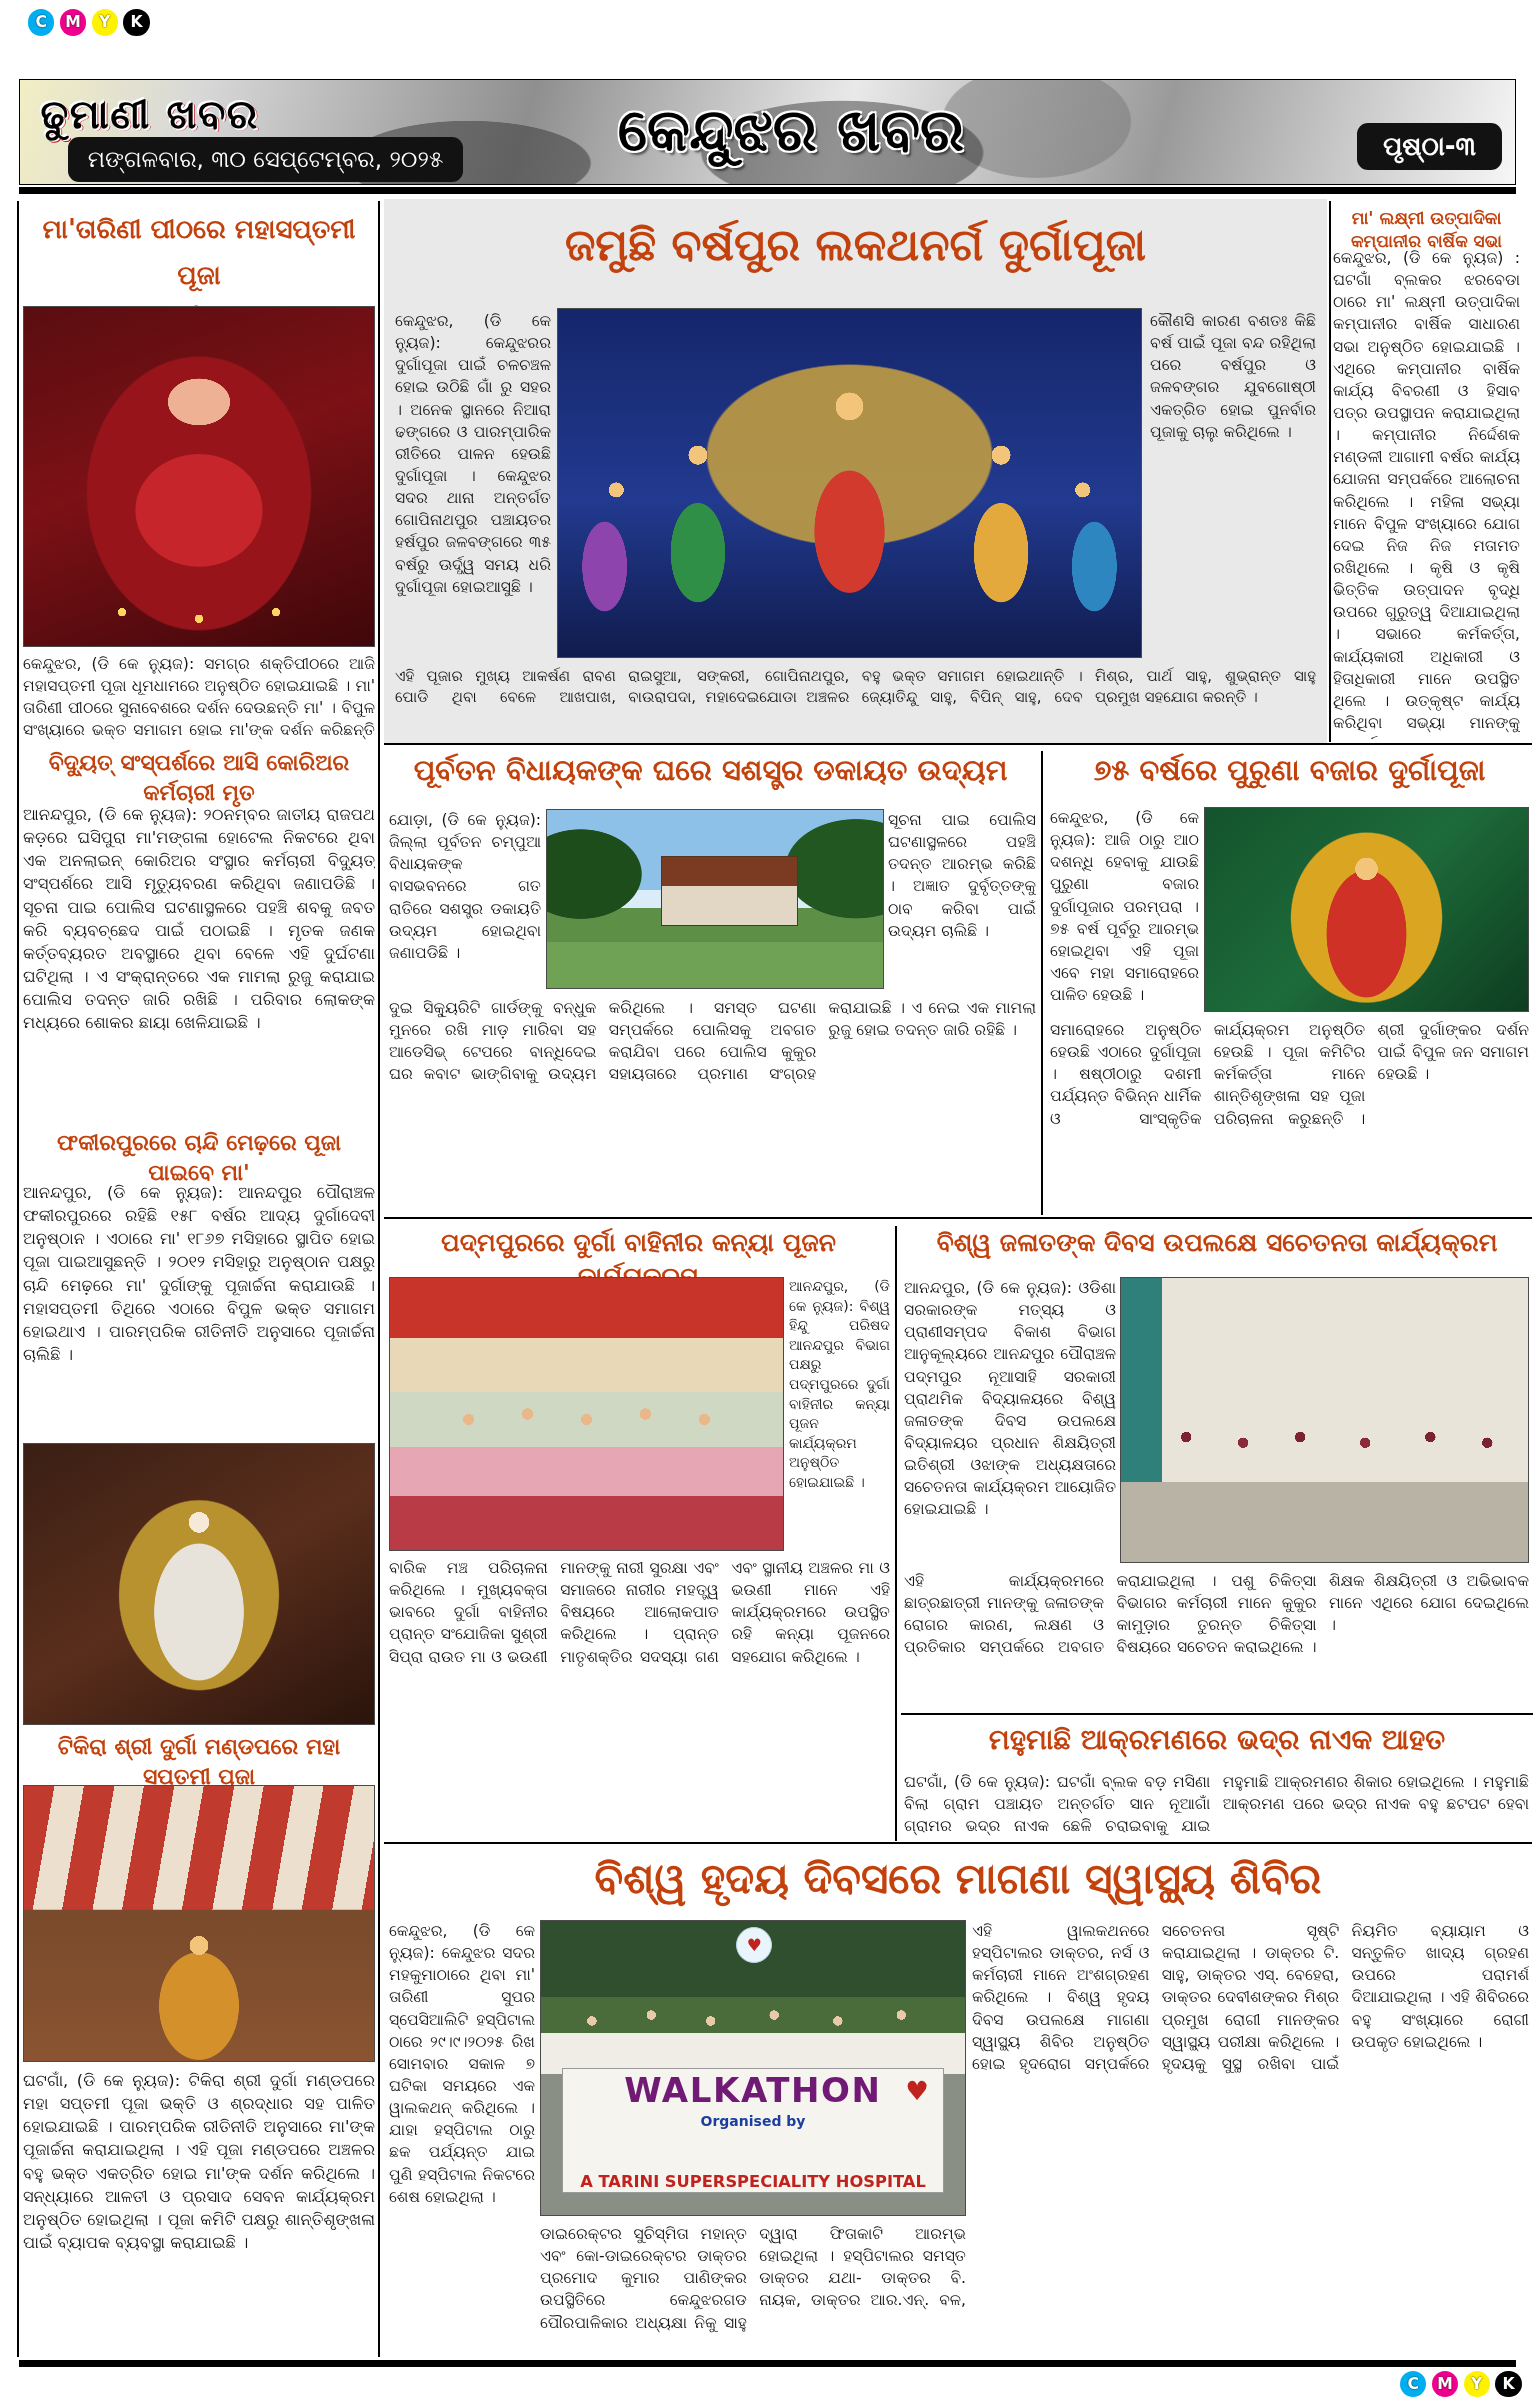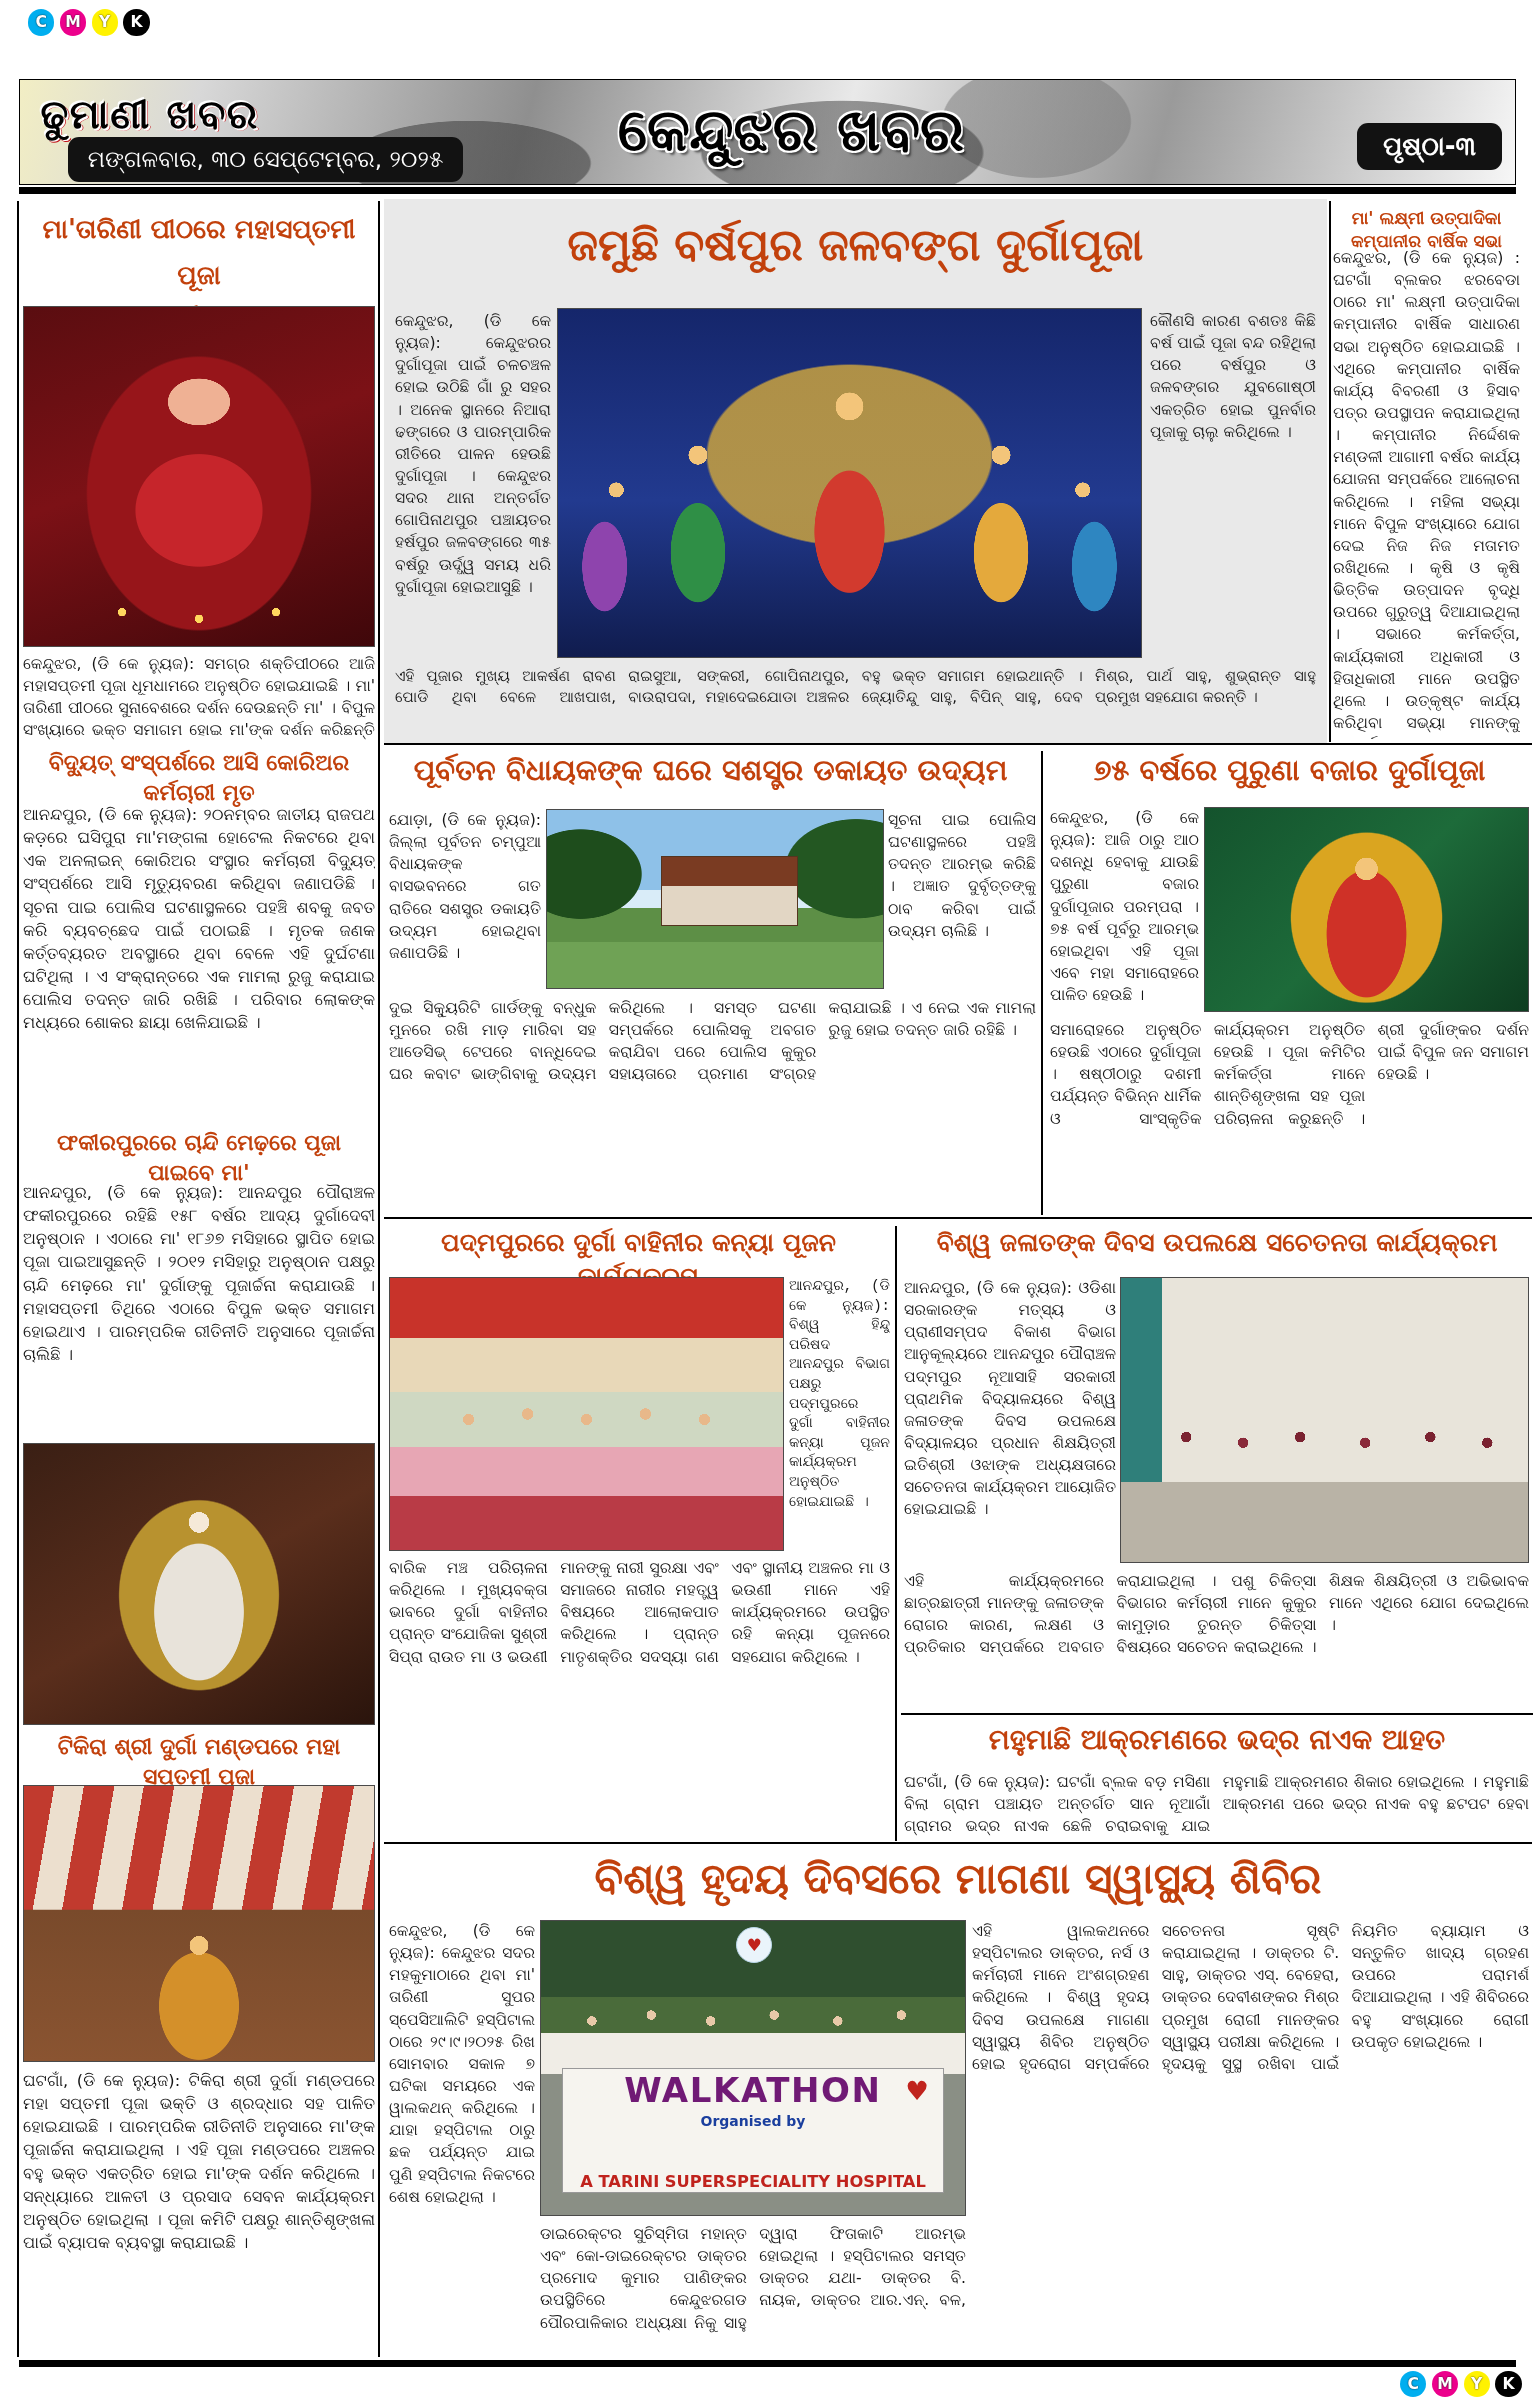--- a/index.html
+++ b/index.html
@@ -152,21 +152,21 @@
 
   <div class="hl" style="left:23px;top:1128px;width:352px;font-size:22px;">ଫକୀରପୁରରେ ଚାନ୍ଦି ମେଢ଼ରେ ପୂଜା ପାଇବେ ମା'</div>
   <div class="bt" style="left:23px;top:1181px;width:352px;height:257px;font-size:16.3px;">ଆନନ୍ଦପୁର, (ଡି କେ ନ୍ୟୁଜ): ଆନନ୍ଦପୁର ପୌରାଞ୍ଚଳ ଫକୀରପୁରରେ ରହିଛି ୧୫୮ ବର୍ଷର ଆଦ୍ୟ ଦୁର୍ଗାଦେବୀ ଅନୁଷ୍ଠାନ । ଏଠାରେ ମା' ୧୮୬୭ ମସିହାରେ ସ୍ଥାପିତ ହୋଇ ପୂଜା ପାଇଆସୁଛନ୍ତି । ୨୦୧୨ ମସିହାରୁ ଅନୁଷ୍ଠାନ ପକ୍ଷରୁ ଚାନ୍ଦି ମେଢ଼ରେ ମା' ଦୁର୍ଗାଙ୍କୁ ପୂଜାର୍ଚ୍ଚନା କରାଯାଉଛି । ମହାସପ୍ତମୀ ତିଥିରେ ଏଠାରେ ବିପୁଳ ଭକ୍ତ ସମାଗମ ହୋଇଥାଏ । ପାରମ୍ପରିକ ରୀତିନୀତି ଅନୁସାରେ ପୂଜାର୍ଚ୍ଚନା ଚାଲିଛି ।</div>
   <div class="ph" id="ph-fakirpur" style="left:23px;top:1443px;width:352px;height:282px;"></div>
 
   <div class="hl" style="left:23px;top:1732px;width:352px;font-size:22px;">ଟିକିରା ଶ୍ରୀ ଦୁର୍ଗା ମଣ୍ଡପରେ ମହା ସପ୍ତମୀ ପୂଜା</div>
   <div class="ph" id="ph-tikira" style="left:23px;top:1785px;width:352px;height:277px;"></div>
   <div class="bt" style="left:23px;top:2069px;width:352px;height:288px;font-size:16.3px;">ଘଟଗାଁ, (ଡି କେ ନ୍ୟୁଜ): ଟିକିରା ଶ୍ରୀ ଦୁର୍ଗା ମଣ୍ଡପରେ ମହା ସପ୍ତମୀ ପୂଜା ଭକ୍ତି ଓ ଶ୍ରଦ୍ଧାର ସହ ପାଳିତ ହୋଇଯାଇଛି । ପାରମ୍ପରିକ ରୀତିନୀତି ଅନୁସାରେ ମା'ଙ୍କ ପୂଜାର୍ଚ୍ଚନା କରାଯାଇଥିଲା । ଏହି ପୂଜା ମଣ୍ଡପରେ ଅଞ୍ଚଳର ବହୁ ଭକ୍ତ ଏକତ୍ରିତ ହୋଇ ମା'ଙ୍କ ଦର୍ଶନ କରିଥିଲେ । ସନ୍ଧ୍ୟାରେ ଆଳତୀ ଓ ପ୍ରସାଦ ସେବନ କାର୍ଯ୍ୟକ୍ରମ ଅନୁଷ୍ଠିତ ହୋଇଥିଲା । ପୂଜା କମିଟି ପକ୍ଷରୁ ଶାନ୍ତିଶୃଙ୍ଖଳା ପାଇଁ ବ୍ୟାପକ ବ୍ୟବସ୍ଥା କରାଯାଇଛି ।</div>
 
   <div class="graypanel"></div>
-  <div class="hl" style="left:384px;top:215px;width:943px;font-size:44px;">ଜମୁଛି ବର୍ଷପୁର ଜଳବଙ୍ଗ ଦୁର୍ଗାପୂଜା</div>
+  <div class="hl" style="left:384px;top:215px;width:943px;font-size:44px;">ଜମୁଛି ବର୍ଷପୁର ଲକଥନର୍ଗ ଦୁର୍ଗାପୂଜା</div>
   <div class="bt" style="left:395px;top:310px;width:156px;height:349px;">କେନ୍ଦୁଝର, (ଡି କେ ନ୍ୟୁଜ): କେନ୍ଦୁଝରର ଦୁର୍ଗାପୂଜା ପାଇଁ ଚଳଚଞ୍ଚଳ ହୋଇ ଉଠିଛି ଗାଁ ରୁ ସହର । ଅନେକ ସ୍ଥାନରେ ନିଆରା ଢଙ୍ଗରେ ଓ ପାରମ୍ପାରିକ ରୀତିରେ ପାଳନ ହେଉଛି ଦୁର୍ଗାପୂଜା । କେନ୍ଦୁଝର ସଦର ଥାନା ଅନ୍ତର୍ଗତ ଗୋପିନାଥପୁର ପଞ୍ଚାୟତର ହର୍ଷପୁର ଜଳବଙ୍ଗରେ ୩୫ ବର୍ଷରୁ ଊର୍ଦ୍ଧ୍ୱ ସମୟ ଧରି ଦୁର୍ଗାପୂଜା ହୋଇଆସୁଛି ।</div>
   <div class="ph" id="ph-main" style="left:557px;top:308px;width:585px;height:350px;"></div>
   <div class="bt" style="left:1150px;top:310px;width:166px;height:349px;">କୌଣସି କାରଣ ବଶତଃ କିଛି ବର୍ଷ ପାଇଁ ପୂଜା ବନ୍ଦ ରହିଥିଲା ପରେ ବର୍ଷପୁର ଓ ଜଳବଙ୍ଗର ଯୁବଗୋଷ୍ଠୀ ଏକତ୍ରିତ ହୋଇ ପୁନର୍ବାର ପୂଜାକୁ ଚାଲୁ କରିଥିଲେ ।</div>
   <div class="bt cols4" style="left:395px;top:666px;width:921px;height:68px;font-size:15px;">ଏହି ପୂଜାର ମୁଖ୍ୟ ଆକର୍ଷଣ ରାବଣ ପୋଡି ଥିବା ବେଳେ ଆଖପାଖ, ରାଇସୁଆ, ସଙ୍କରୀ, ଗୋପିନାଥପୁର, ବାଉରାପଦା, ମହାଦେଇଯୋଡା ଅଞ୍ଚଳର ବହୁ ଭକ୍ତ ସମାଗମ ହୋଇଥାନ୍ତି । ଜ୍ୟୋତିନ୍ଦୁ ସାହୁ, ବିପିନ୍ ସାହୁ, ଦେବ ମିଶ୍ର, ପାର୍ଥ ସାହୁ, ଶୁଭ୍ରାନ୍ତ ସାହୁ ପ୍ରମୁଖ ସହଯୋଗ କରନ୍ତି ।</div>
 
   <div class="vrule" style="left:1329px;top:201px;height:541px;"></div>
   <div class="hl" style="left:1333px;top:207px;width:187px;font-size:17px;">ମା' ଲକ୍ଷ୍ମୀ ଉତ୍ପାଦିକା କମ୍ପାନୀର ବାର୍ଷିକ ସଭା</div>
   <div class="bt" style="left:1333px;top:247px;width:187px;height:492px;font-size:15.6px;">କେନ୍ଦୁଝର, (ଡି କେ ନ୍ୟୁଜ) : ଘଟଗାଁ ବ୍ଲକର ଝରବେଡା ଠାରେ ମା' ଲକ୍ଷ୍ମୀ ଉତ୍ପାଦିକା କମ୍ପାନୀର ବାର୍ଷିକ ସାଧାରଣ ସଭା ଅନୁଷ୍ଠିତ ହୋଇଯାଇଛି । ଏଥିରେ କମ୍ପାନୀର ବାର୍ଷିକ କାର୍ଯ୍ୟ ବିବରଣୀ ଓ ହିସାବ ପତ୍ର ଉପସ୍ଥାପନ କରାଯାଇଥିଲା । କମ୍ପାନୀର ନିର୍ଦ୍ଦେଶକ ମଣ୍ଡଳୀ ଆଗାମୀ ବର୍ଷର କାର୍ଯ୍ୟ ଯୋଜନା ସମ୍ପର୍କରେ ଆଲୋଚନା କରିଥିଲେ । ମହିଳା ସଭ୍ୟା ମାନେ ବିପୁଳ ସଂଖ୍ୟାରେ ଯୋଗ ଦେଇ ନିଜ ନିଜ ମତାମତ ରଖିଥିଲେ । କୃଷି ଓ କୃଷି ଭିତ୍ତିକ ଉତ୍ପାଦନ ବୃଦ୍ଧି ଉପରେ ଗୁରୁତ୍ୱ ଦିଆଯାଇଥିଲା । ସଭାରେ କର୍ମକର୍ତ୍ତା, କାର୍ଯ୍ୟକାରୀ ଅଧିକାରୀ ଓ ହିତାଧିକାରୀ ମାନେ ଉପସ୍ଥିତ ଥିଲେ । ଉତ୍କୃଷ୍ଟ କାର୍ଯ୍ୟ କରିଥିବା ସଭ୍ୟା ମାନଙ୍କୁ ସମ୍ବର୍ଦ୍ଧିତ କରାଯାଇଥିଲା । ଶେଷରେ ଧନ୍ୟବାଦ ଅର୍ପଣ କରାଯାଇଥିଲା ।</div>
 
   <div class="hrule" style="left:384px;top:743px;width:1148px;height:2.3px;"></div>
@@ -180,21 +180,21 @@
 
   <div class="hl" style="left:1047px;top:751px;width:485px;font-size:29px;">୭୫ ବର୍ଷରେ ପୁରୁଣା ବଜାର ଦୁର୍ଗାପୂଜା</div>
   <div class="bt" style="left:1050px;top:807px;width:149px;height:205px;">କେନ୍ଦୁଝର, (ଡି କେ ନ୍ୟୁଜ): ଆଜି ଠାରୁ ଆଠ ଦଶନ୍ଧି ହେବାକୁ ଯାଉଛି ପୁରୁଣା ବଜାର ଦୁର୍ଗାପୂଜାର ପରମ୍ପରା । ୭୫ ବର୍ଷ ପୂର୍ବରୁ ଆରମ୍ଭ ହୋଇଥିବା ଏହି ପୂଜା ଏବେ ମହା ସମାରୋହରେ ପାଳିତ ହେଉଛି ।</div>
   <div class="ph" id="ph-bazar" style="left:1204px;top:807px;width:325px;height:205px;"></div>
   <div class="bt cols3" style="left:1050px;top:1019px;width:479px;height:193px;">ସମାରୋହରେ ଅନୁଷ୍ଠିତ ହେଉଛି ଏଠାରେ ଦୁର୍ଗାପୂଜା । ଷଷ୍ଠୀଠାରୁ ଦଶମୀ ପର୍ଯ୍ୟନ୍ତ ବିଭିନ୍ନ ଧାର୍ମିକ ଓ ସାଂସ୍କୃତିକ କାର୍ଯ୍ୟକ୍ରମ ଅନୁଷ୍ଠିତ ହେଉଛି । ପୂଜା କମିଟିର କର୍ମକର୍ତ୍ତା ମାନେ ଶାନ୍ତିଶୃଙ୍ଖଳା ସହ ପୂଜା ପରିଚାଳନା କରୁଛନ୍ତି । ଶ୍ରୀ ଦୁର୍ଗାଙ୍କର ଦର୍ଶନ ପାଇଁ ବିପୁଳ ଜନ ସମାଗମ ହେଉଛି ।</div>
 
   <div class="hrule" style="left:384px;top:1217px;width:1148px;height:2.3px;"></div>
 
   <div class="hl" style="left:384px;top:1226px;width:509px;font-size:25px;">ପଦ୍ମପୁରରେ ଦୁର୍ଗା ବାହିନୀର କନ୍ୟା ପୂଜନ କାର୍ଯ୍ୟକ୍ରମ</div>
   <div class="ph" id="ph-padmapur" style="left:389px;top:1277px;width:395px;height:274px;"></div>
-  <div class="bt bt-sm" style="left:789px;top:1277px;width:101px;height:274px;font-family:Liberation Mono, monospace;">ଆନନ୍ଦପୁର, (ଡି କେ ନ୍ୟୁଜ): ବିଶ୍ୱ ହିନ୍ଦୁ ପରିଷଦ ଆନନ୍ଦପୁର ବିଭାଗ ପକ୍ଷରୁ ପଦ୍ମପୁରରେ ଦୁର୍ଗା ବାହିନୀର କନ୍ୟା ପୂଜନ କାର୍ଯ୍ୟକ୍ରମ ଅନୁଷ୍ଠିତ ହୋଇଯାଇଛି ।</div>
+  <div class="bt bt-sm" style="left:789px;top:1277px;width:101px;height:274px;">ଆନନ୍ଦପୁର, (ଡି କେ ନ୍ୟୁଜ): ବିଶ୍ୱ ହିନ୍ଦୁ ପରିଷଦ ଆନନ୍ଦପୁର ବିଭାଗ ପକ୍ଷରୁ ପଦ୍ମପୁରରେ ଦୁର୍ଗା ବାହିନୀର କନ୍ୟା ପୂଜନ କାର୍ଯ୍ୟକ୍ରମ ଅନୁଷ୍ଠିତ ହୋଇଯାଇଛି ।</div>
   <div class="bt cols3" style="left:389px;top:1557px;width:501px;height:280px;">ବାରିକ ମଞ୍ଚ ପରିଚାଳନା କରିଥିଲେ । ମୁଖ୍ୟବକ୍ତା ଭାବରେ ଦୁର୍ଗା ବାହିନୀର ପ୍ରାନ୍ତ ସଂଯୋଜିକା ସୁଶ୍ରୀ ସିପ୍ରା ରାଉତ ମା ଓ ଭଉଣୀ ମାନଙ୍କୁ ନାରୀ ସୁରକ୍ଷା ଏବଂ ସମାଜରେ ନାରୀର ମହତ୍ତ୍ୱ ବିଷୟରେ ଆଲୋକପାତ କରିଥିଲେ । ପ୍ରାନ୍ତ ମାତୃଶକ୍ତିର ସଦସ୍ୟା ଗଣ ଏବଂ ସ୍ଥାନୀୟ ଅଞ୍ଚଳର ମା ଓ ଭଉଣୀ ମାନେ ଏହି କାର୍ଯ୍ୟକ୍ରମରେ ଉପସ୍ଥିତ ରହି କନ୍ୟା ପୂଜନରେ ସହଯୋଗ କରିଥିଲେ ।</div>
   <div class="vrule" style="left:895px;top:1226px;height:615px;"></div>
 
   <div class="hl" style="left:901px;top:1226px;width:632px;font-size:25px;">ବିଶ୍ୱ ଜଳାତଙ୍କ ଦିବସ ଉପଲକ୍ଷେ ସଚେତନତା କାର୍ଯ୍ୟକ୍ରମ</div>
   <div class="bt" style="left:904px;top:1277px;width:212px;height:286px;">ଆନନ୍ଦପୁର, (ଡି କେ ନ୍ୟୁଜ): ଓଡିଶା ସରକାରଙ୍କ ମତ୍ସ୍ୟ ଓ ପ୍ରାଣୀସମ୍ପଦ ବିକାଶ ବିଭାଗ ଆନୁକୂଲ୍ୟରେ ଆନନ୍ଦପୁର ପୌରାଞ୍ଚଳ ପଦ୍ମପୁର ନୂଆସାହି ସରକାରୀ ପ୍ରାଥମିକ ବିଦ୍ୟାଳୟରେ ବିଶ୍ୱ ଜଳାତଙ୍କ ଦିବସ ଉପଲକ୍ଷେ ବିଦ୍ୟାଳୟର ପ୍ରଧାନ ଶିକ୍ଷୟିତ୍ରୀ ଇତିଶ୍ରୀ ଓଝାଙ୍କ ଅଧ୍ୟକ୍ଷତାରେ ସଚେତନତା କାର୍ଯ୍ୟକ୍ରମ ଆୟୋଜିତ ହୋଇଯାଇଛି ।</div>
   <div class="ph" id="ph-rabies" style="left:1120px;top:1277px;width:409px;height:286px;"></div>
   <div class="bt cols3" style="left:904px;top:1570px;width:625px;height:137px;">ଏହି କାର୍ଯ୍ୟକ୍ରମରେ ଛାତ୍ରଛାତ୍ରୀ ମାନଙ୍କୁ ଜଳାତଙ୍କ ରୋଗର କାରଣ, ଲକ୍ଷଣ ଓ ପ୍ରତିକାର ସମ୍ପର୍କରେ ଅବଗତ କରାଯାଇଥିଲା । ପଶୁ ଚିକିତ୍ସା ବିଭାଗର କର୍ମଚାରୀ ମାନେ କୁକୁର କାମୁଡ଼ାର ତୁରନ୍ତ ଚିକିତ୍ସା ବିଷୟରେ ସଚେତନ କରାଇଥିଲେ । ଶିକ୍ଷକ ଶିକ୍ଷୟିତ୍ରୀ ଓ ଅଭିଭାବକ ମାନେ ଏଥିରେ ଯୋଗ ଦେଇଥିଲେ ।</div>
 
   <div class="hrule" style="left:901px;top:1713px;width:632px;height:2.3px;"></div>
 

